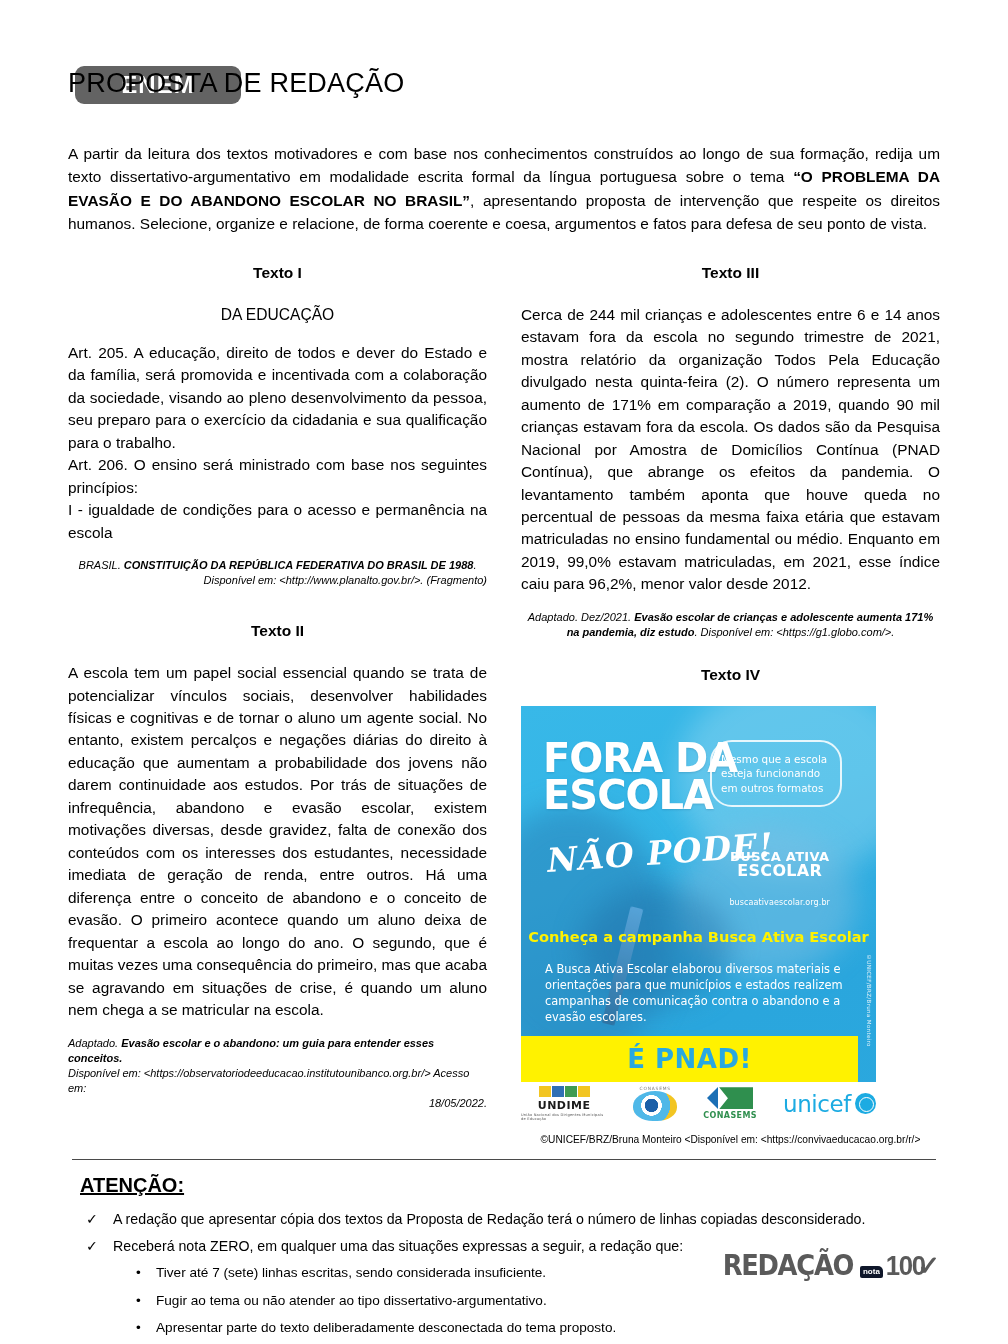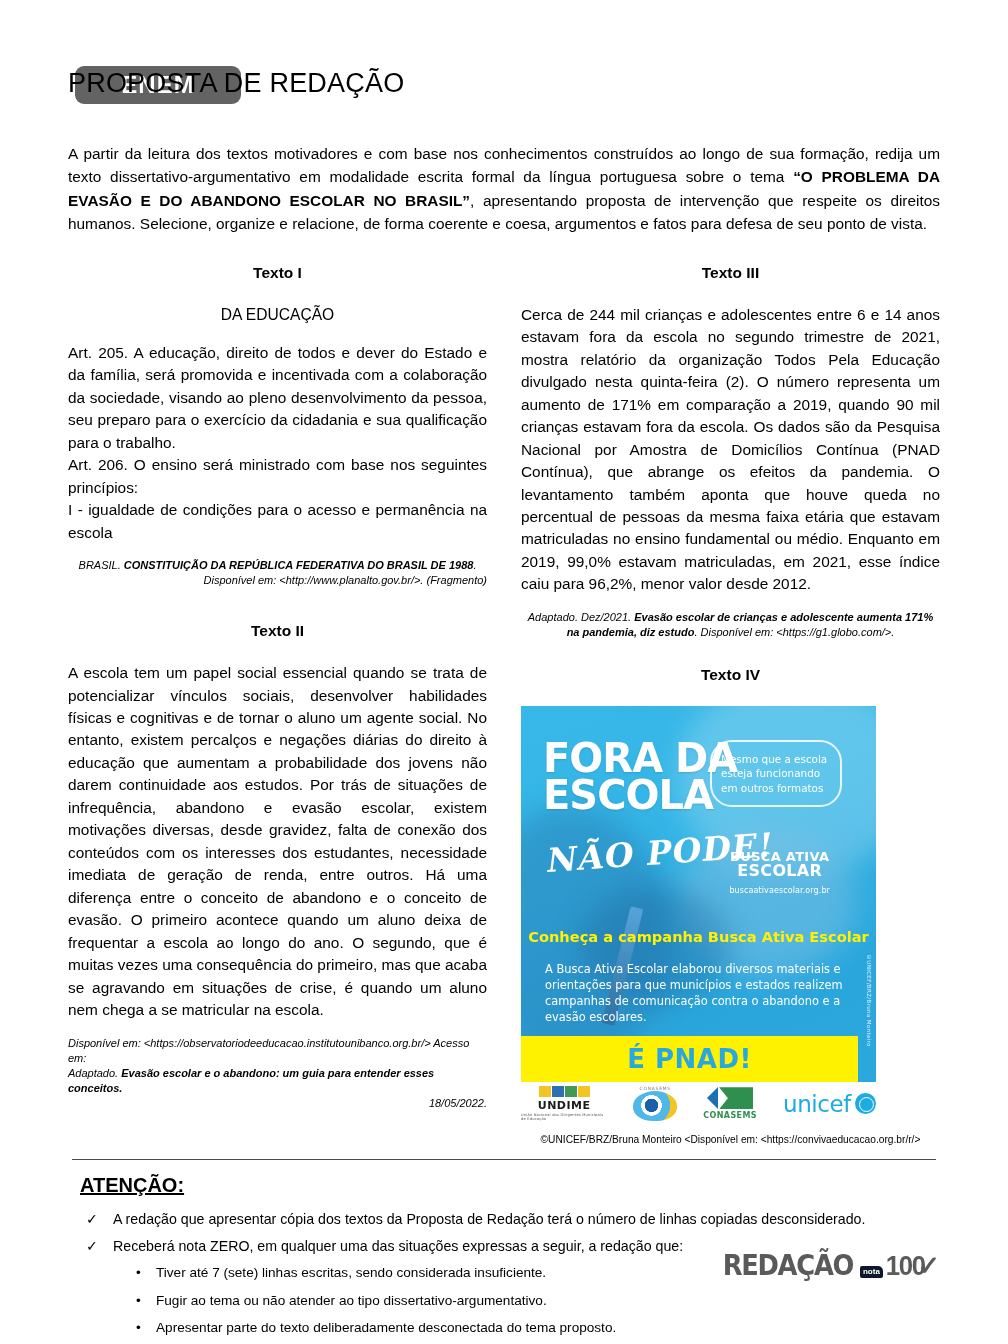--- a/index.html
+++ b/index.html
@@ -163,21 +163,21 @@
   }
   .brand {
     position: absolute;
     right: 46px; top: 144px;
     color: #ffffff;
     text-align: center;
     line-height: 1.05;
   }
   .brand .b-top { font-size: 13px; font-weight: bold; letter-spacing: 0.3px; display: block; }
   .brand .b-bot { font-size: 16px; font-weight: bold; letter-spacing: 0.3px; display: block; }
-  .brand .b-url { font-size: 8px; display: block; margin-top: 7px; letter-spacing: 0.1px; }
+  .brand .b-url { font-size: 8px; display: block; margin-top: 19px; letter-spacing: 0.1px; }
 
   .poster-sub {
     position: absolute;
     left: 0; right: 0; top: 222px;
     text-align: center;
     color: #fff200;
     font-weight: bold;
     font-size: 14.6px;
   }
   .poster-para {
@@ -386,22 +386,22 @@
         <span class="src-line r">Disponível em: &lt;http://www.planalto.gov.br/&gt;. (Fragmento)</span>
       </div>
 
       <div class="spacer-32"></div>
 
       <div class="texto-head">Texto II</div>
 
       <p class="body-text">A escola tem um papel social essencial quando se trata de potencializar vínculos sociais, desenvolver habilidades físicas e cognitivas e de tornar o aluno um agente social. No entanto, existem percalços e negações diárias do direito à educação que aumentam a probabilidade dos jovens não darem continuidade aos estudos. Por trás de situações de infrequência, abandono e evasão escolar, existem motivações diversas, desde gravidez, falta de conexão dos conteúdos com os interesses dos estudantes, necessidade imediata de geração de renda, entre outros. Há uma diferença entre o conceito de abandono e o conceito de evasão. O primeiro acontece quando um aluno deixa de frequentar a escola ao longo do ano. O segundo, que é muitas vezes uma consequência do primeiro, mas que acaba se agravando em situações de crise, é quando um aluno nem chega a se matricular na escola.</p>
 
       <div class="source">
+        <span class="src-line"><span>Adaptado. </span><b>Evasão escolar e o abandono: um guia para entender esses conceitos.</b></span>
         <span class="src-line">Disponível em: &lt;https://observatoriodeeducacao.institutounibanco.org.br/&gt; Acesso em:</span>
-        <span class="src-line"><span>Adaptado. </span><b>Evasão escolar e o abandono: um guia para entender esses conceitos.</b></span>
         <span class="src-line r">18/05/2022.</span>
       </div>
     </div>
 
     <div class="col">
 
       <div class="texto-head">Texto III</div>
 
       <p class="body-text">Cerca de 244 mil crianças e adolescentes entre 6 e 14 anos estavam fora da escola no segundo trimestre de 2021, mostra relatório da organização Todos Pela Educação divulgado nesta quinta-feira (2). O número representa um aumento de 171% em comparação a 2019, quando 90 mil crianças estavam fora da escola. Os dados são da Pesquisa Nacional por Amostra de Domicílios Contínua (PNAD Contínua), que abrange os efeitos da pandemia. O levantamento também aponta que houve queda no percentual de pessoas da mesma faixa etária que estavam matriculadas no ensino fundamental ou médio. Enquanto em 2019, 99,0% estavam matriculadas, em 2021, esse índice caiu para 96,2%, menor valor desde 2012.</p>
 

